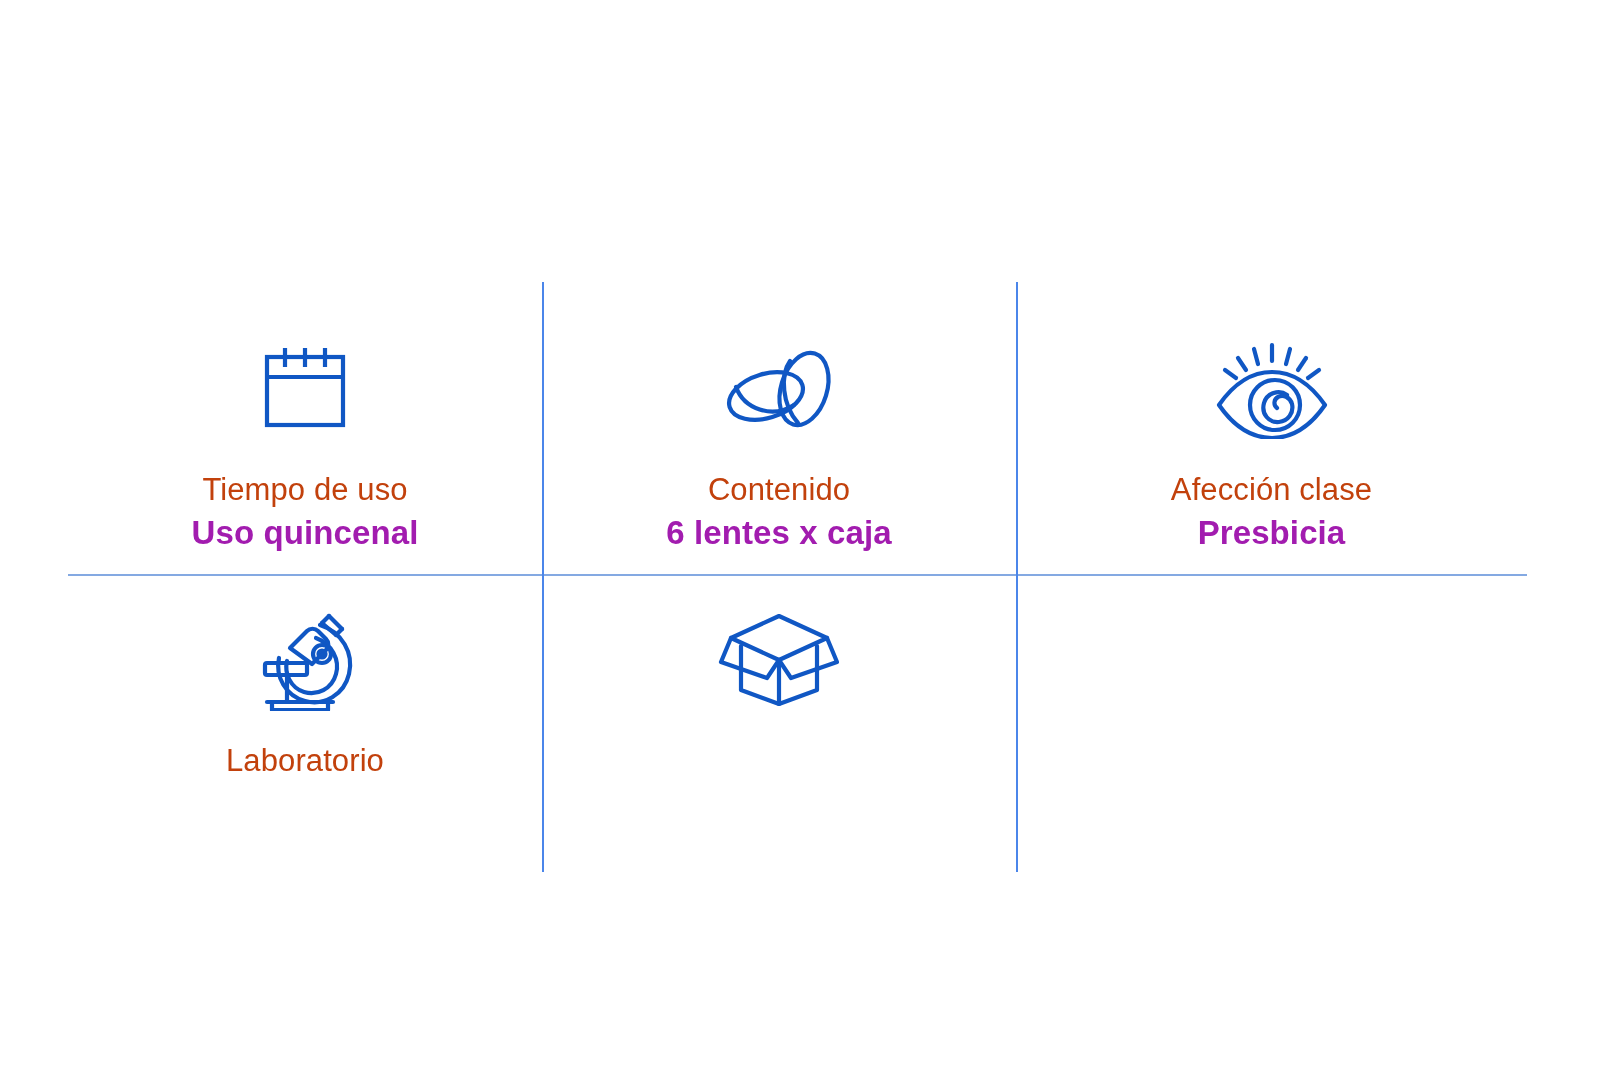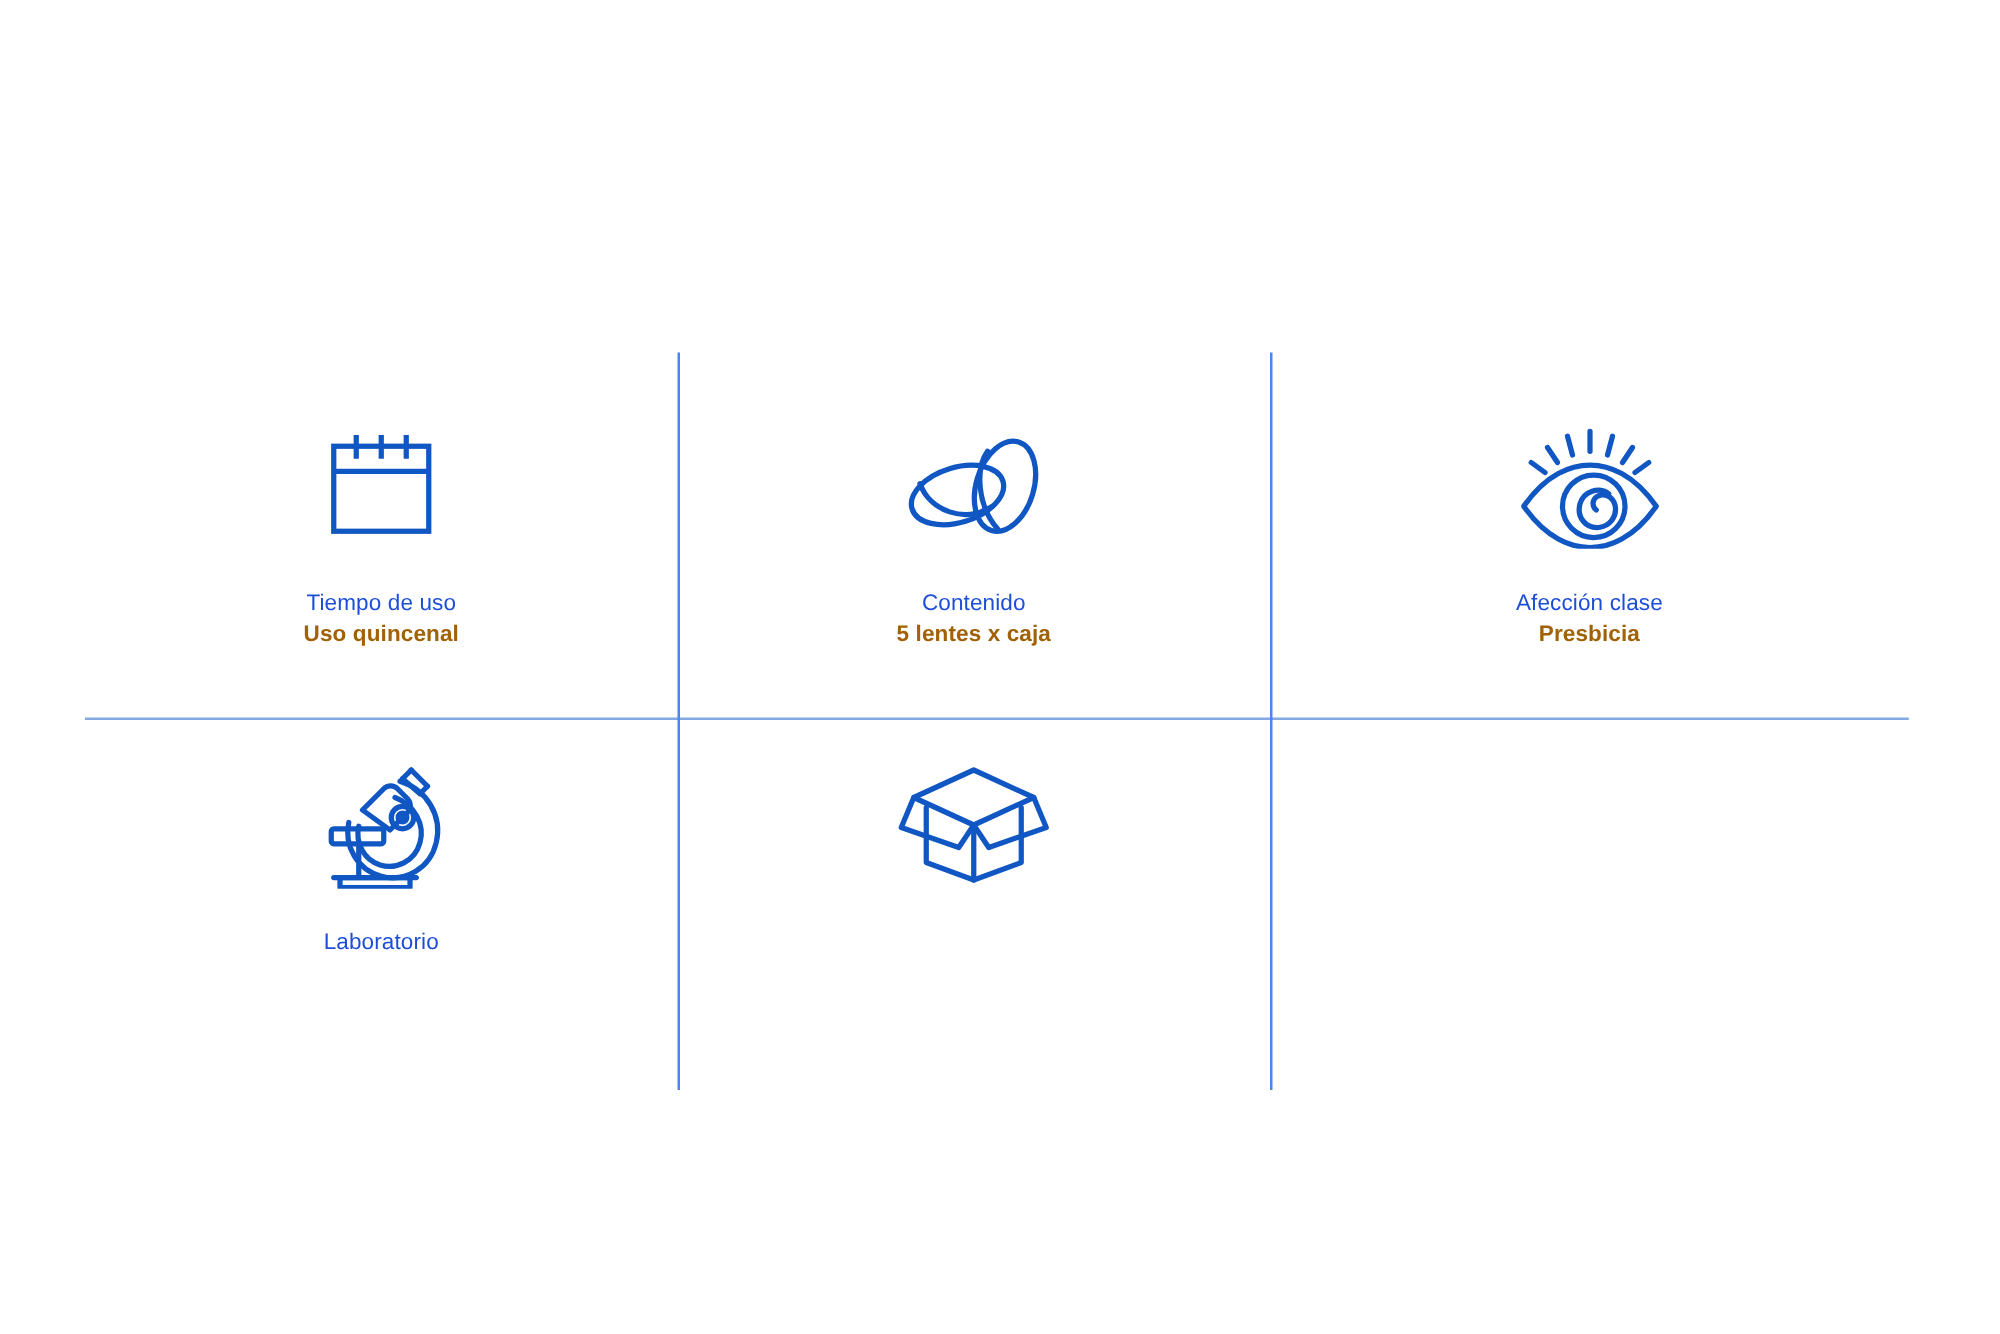--- a/index.html
+++ b/index.html
@@ -75,31 +75,31 @@
 
   .labels {
     margin-top: 24px;
     text-align: center;
     line-height: 1.19;
   }
   .cell.r2 .labels { margin-top: 28px; }
 
   .spec-label {
     display: block;
-    font-size: 18px;
+    font-size: 31px;
     font-weight: 400;
-    color: #1d4ed8;
+    color: #c2410c;
     letter-spacing: 0.1px;
     white-space: nowrap;
   }
   .spec-value {
     display: block;
-    font-size: 18px;
+    font-size: 33px;
     font-weight: 700;
-    color: #a16207;
+    color: #a21caf;
     letter-spacing: 0.1px;
     white-space: nowrap;
     margin-top: 4px;
   }
 </style>
 </head>
 <body>
 
 <div class="spec-board">
 
@@ -131,21 +131,21 @@
 
           <ellipse cx="52" cy="57" rx="38" ry="22" transform="rotate(-17 52 57)"></ellipse>
           <path d="M22 48 C30 70 58 80 80 66"></path>
 
           <ellipse cx="90" cy="50" rx="23" ry="37" transform="rotate(17 90 50)"></ellipse>
           <path d="M76 22 C66 36 68 66 84 84"></path>
         </svg>
       </div>
       <div class="labels">
         <span class="spec-label">Contenido</span>
-        <span class="spec-value">5 lentes x caja</span>
+        <span class="spec-value">6 lentes x caja</span>
       </div>
     </div>
 
     <div class="cell r1">
       <div class="icon-wrap">
         <svg width="126" height="100" viewBox="0 0 126 100" fill="none" stroke="#1057c4" stroke-width="4.2" stroke-linecap="round" stroke-linejoin="round">
 
           <line x1="63" y1="6" x2="63" y2="22"></line>
           <line x1="45" y1="10" x2="49" y2="25"></line>
           <line x1="81" y1="10" x2="77" y2="25"></line>

